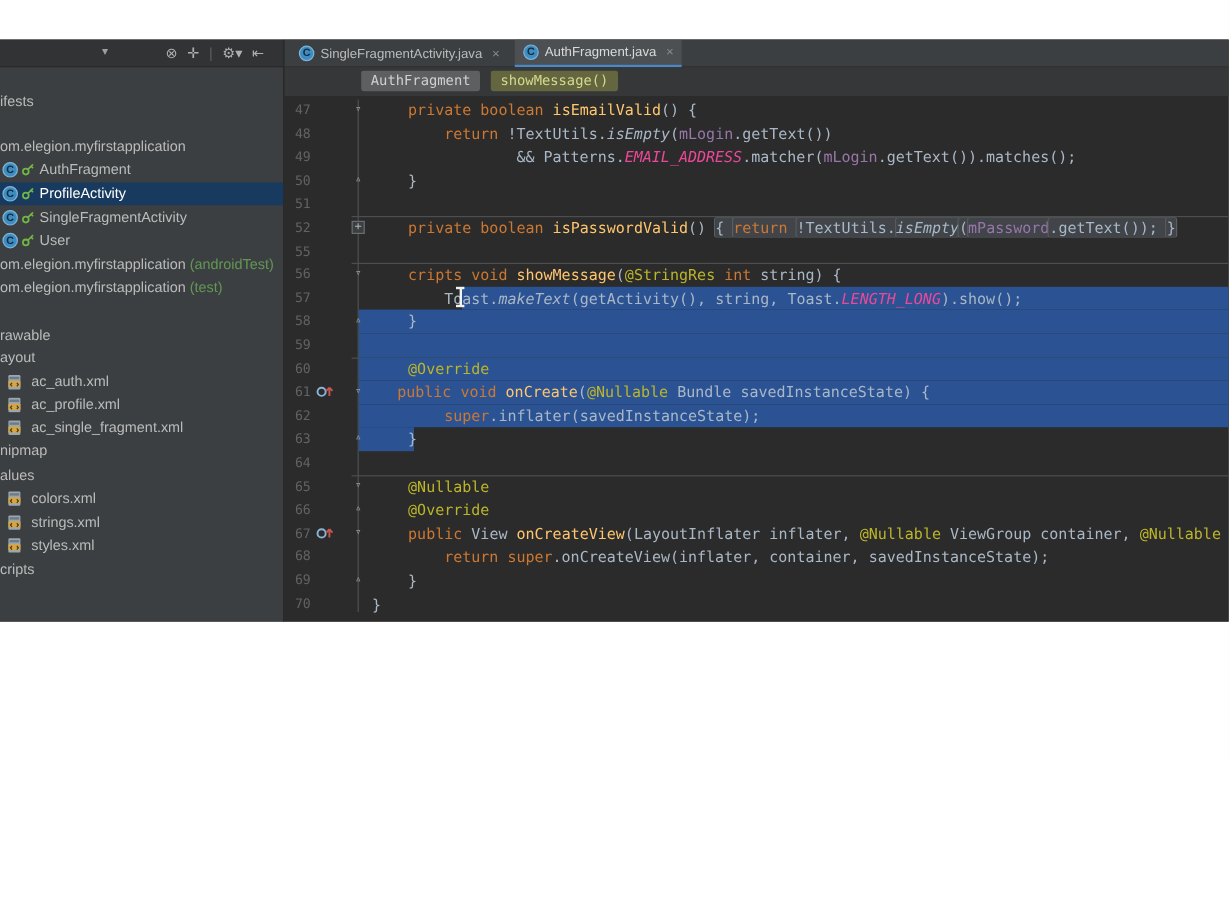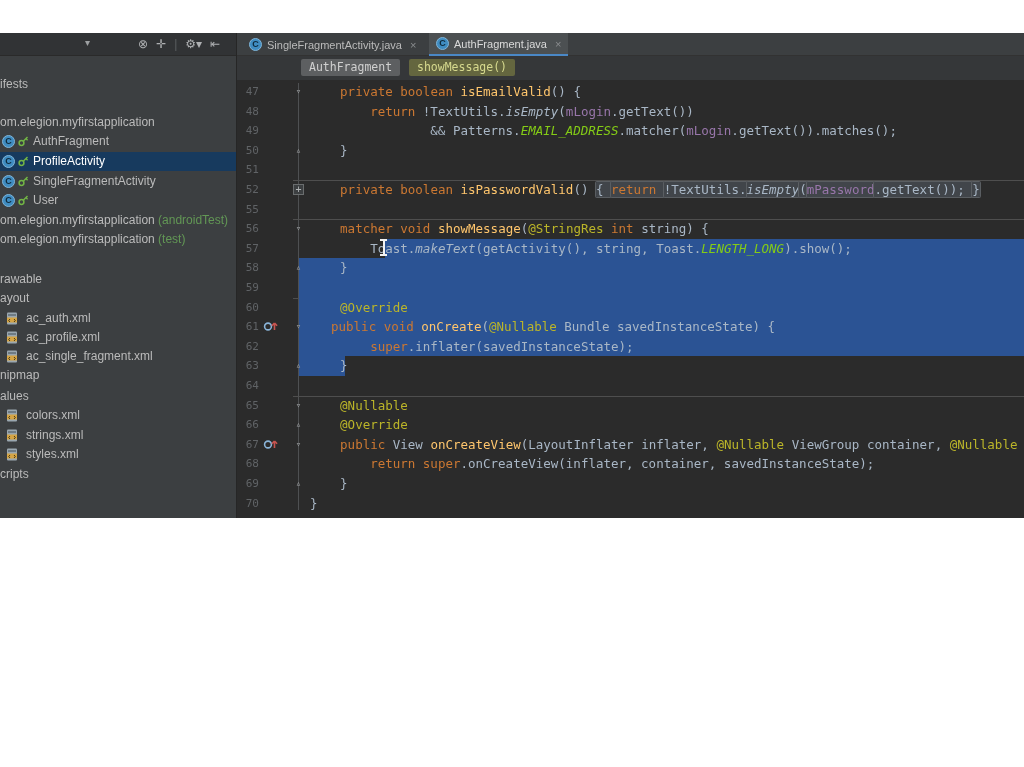--- a/index.html
+++ b/index.html
@@ -58,21 +58,21 @@
   .sel.full   { left:62px; right:0; }
   .sel.cursor { left:148px; right:0; }
   .sel.short  { left:62px; width:46px; }
   .ln { position:absolute; left:0; width:22px; text-align:right; color:#606366; font-size:11px; }
   .fold { position:absolute; left:55px; width:13px; text-align:center; color:#9a9d9e; font-size:9px; }
   .fold.plus { top:3.5px; width:11px; height:11px; line-height:9px; left:56px;
                border:1px solid #6a6d6e; background:#3c3f41; font-size:10px; color:#b2b5b6; }
   .ovr { position:absolute; left:26px; top:3px; width:16px; height:13px; }
   .txt { position:relative; display:block; color:#a9b7c6; }
   .k { color:#cc7832; } .d { color:#ffc66d; font-weight:normal; } .a { color:#bbb529; }
-  .f { color:#9876aa; } .c { color:#84cc16; font-style:italic; }
+  .f { color:#9876aa; } .c { color:#ec4899; font-style:italic; }
   .s { color:#a9b7c6; font-style:italic; } .p { color:#a9b7c6; }
   .box { background:#41454a; box-shadow:0 0 0 1px #5a5e62; border-radius:1px; }
 
   
   .ibeam { position:absolute; left:142px; top:206px; width:9px; height:17px; }
   .ibeam::before, .ibeam::after { content:""; position:absolute; left:1px; width:7px; height:2px; background:#f2f2f2; }
   .ibeam::before { top:0; } .ibeam::after { bottom:0; }
   .ibeam span { position:absolute; left:4px; top:1px; width:1.6px; height:15px; background:#f2f2f2; display:block; }
 </style>
 </head>
@@ -228,21 +228,21 @@
         </div>
       <div class="code-area" id="code-area">
         <div class="fold-line"></div>
       <div class="code-line" style="top: 2px;"><span class="ln">47</span><span class="fold">▿</span><span class="txt" style="padding-left: 103.08px;"><span class="k">private boolean </span><span class="d">isEmailValid</span><span class="p">() {</span></span></div>
           <div class="code-line" style="top: 21.6px;"><span class="ln">48</span><span class="txt" style="padding-left: 133.16px;"><span class="k">return </span><span class="p">!TextUtils.</span><span class="s">isEmpty</span><span class="p">(</span><span class="f">mLogin</span><span class="p">.getText())</span></span></div>
           <div class="code-line" style="top: 41.2px;"><span class="ln">49</span><span class="txt" style="padding-left: 193.32px;"><span class="p">&amp;&amp; Patterns.</span><span class="c">EMAIL_ADDRESS</span><span class="p">.matcher(</span><span class="f">mLogin</span><span class="p">.getText()).matches();</span></span></div>
           <div class="code-line" style="top: 60.8px;"><span class="ln">50</span><span class="fold">▵</span><span class="txt" style="padding-left: 103.08px;"><span class="p">}</span></span></div>
           <div class="code-line" style="top: 80.4px;"><span class="ln">51</span><span class="txt" style="padding-left: 73px;"></span></div>
           <div class="code-line sep" style="top: 100px;"><span class="ln">52</span><span class="fold plus">+</span><span class="txt" style="padding-left: 103.08px;"><span class="k">private boolean </span><span class="d">isPasswordValid</span><span class="p">() </span><span class="p box">{ </span><span class="k box">return </span><span class="p box">!TextUtils.</span><span class="s box">isEmpty</span><span class="p box">(</span><span class="f box">mPassword</span><span class="p box">.getText()); </span><span class="p box">}</span></span></div>
           <div class="code-line" style="top: 119.6px;"><span class="ln">55</span><span class="txt" style="padding-left: 73px;"></span></div>
-          <div class="code-line sep" style="top: 139.2px;"><span class="ln">56</span><span class="fold">▿</span><span class="txt" style="padding-left: 103.08px;"><span class="k">matcher void </span><span class="d">showMessage</span><span class="p">(</span><span class="a">@StringRes</span><span class="p"> </span><span class="k">int</span><span class="p"> string) {</span></span></div>
+          <div class="code-line sep" style="top: 139.2px;"><span class="ln">56</span><span class="fold">▿</span><span class="txt" style="padding-left: 103.08px;"><span class="k">cripts void </span><span class="d">showMessage</span><span class="p">(</span><span class="a">@StringRes</span><span class="p"> </span><span class="k">int</span><span class="p"> string) {</span></span></div>
           <div class="code-line" style="top: 158.8px;"><div class="sel cursor"></div><span class="ln">57</span><span class="txt" style="padding-left: 133.16px;"><span class="p">To</span><span class="p">ast.</span><span class="s">makeText</span><span class="p">(getActivity(), string, Toast.</span><span class="c">LENGTH_LONG</span><span class="p">).show();</span></span></div>
           <div class="code-line" style="top: 178.4px;"><div class="sel full"></div><span class="ln">58</span><span class="fold">▵</span><span class="txt" style="padding-left: 103.08px;"><span class="p">}</span></span></div>
           <div class="code-line" style="top: 198px;"><div class="sel full"></div><span class="ln">59</span><span class="txt" style="padding-left: 73px;"></span></div>
           <div class="code-line sep" style="top: 217.6px;"><div class="sel full"></div><span class="ln">60</span><span class="txt" style="padding-left: 103.08px;"><span class="a">@Override</span></span></div>
           <div class="code-line" style="top: 237.2px;"><div class="sel full"></div><span class="ln">61</span><span class="fold">▿</span><svg width="16" height="13" class="ovr">
               <circle cx="5" cy="6.5" r="3.4" fill="none" stroke="#8ab4d8" stroke-width="1.6"></circle>
               <path d="M11.5 10 V3.5 M11.5 3 l-2.6 2.8 M11.5 3 l2.6 2.8" stroke="#c75450" stroke-width="1.6" fill="none"></path>
             </svg><span class="txt" style="padding-left: 94px;"><span class="k">public void </span><span class="d">onCreate</span><span class="p">(</span><span class="a">@Nullable</span><span class="p"> Bundle savedInstanceState) {</span></span></div>
           <div class="code-line" style="top: 256.8px;"><div class="sel full"></div><span class="ln">62</span><span class="txt" style="padding-left: 133.16px;"><span class="k">super</span><span class="p">.inflater(savedInstanceState);</span></span></div>
           <div class="code-line" style="top: 276.4px;"><div class="sel short"></div><span class="ln">63</span><span class="fold">▵</span><span class="txt" style="padding-left: 103.08px;"><span class="p">}</span></span></div>

